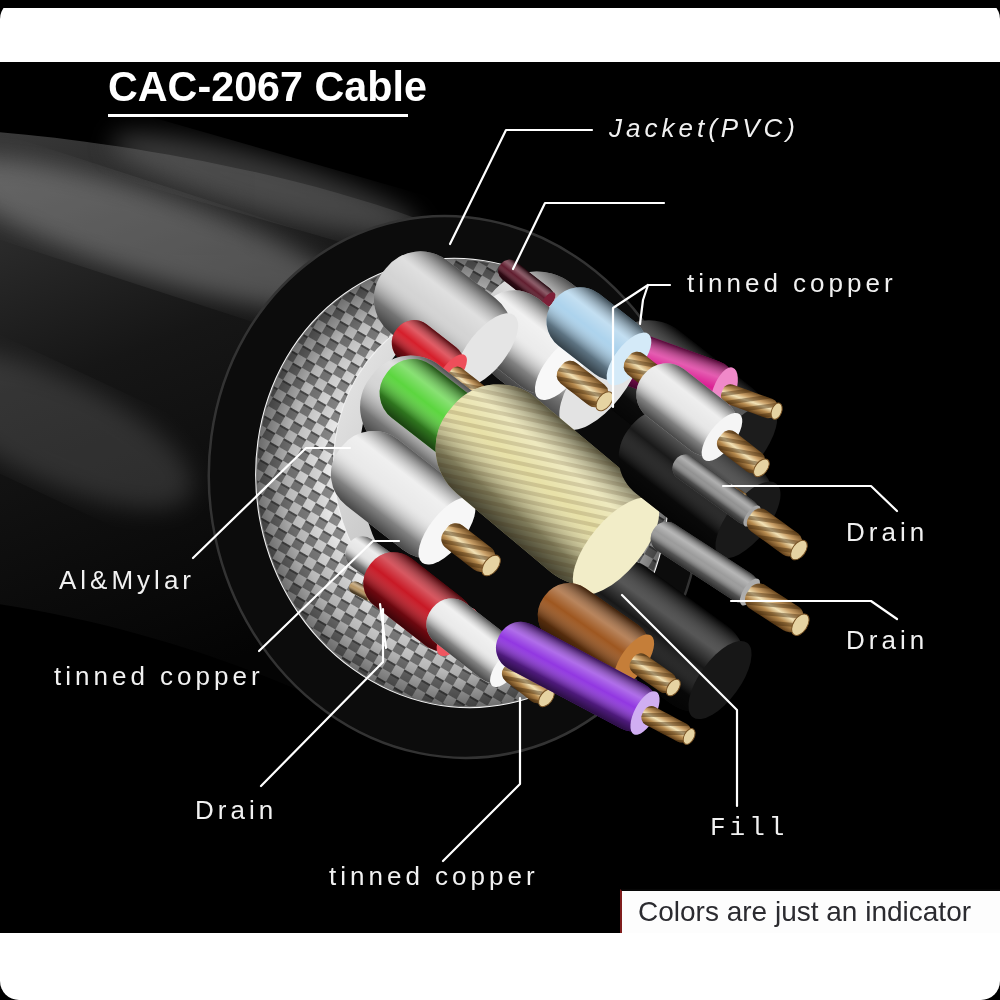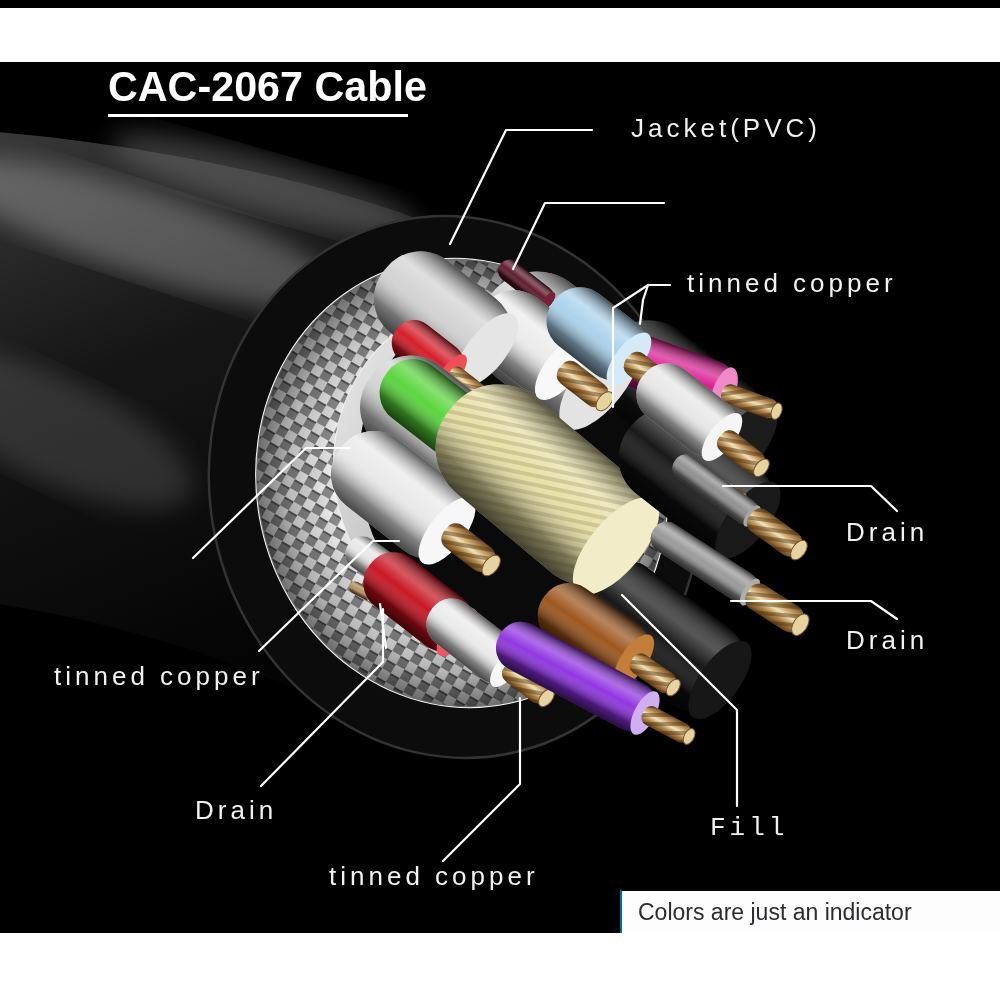--- a/index.html
+++ b/index.html
@@ -1,39 +1,39 @@
 <!DOCTYPE html>
 <html style="--background: #000000; --band: #ffffff; --label-text: #f1f1f1; --leader: #ffffff; --note-bg: #fdfdfd; --note-text: #2b2b30; --copper-tip: #e6d3a2; --jacket: #0c0c0c; --braid: #e8e8e8; --foil: #c0c0c0; --lining: #0a0a0a;"><head>
 <meta charset="utf-8">
 <style>
   html,body{margin:0;padding:0;background:#000;}
   .page{position:relative;width:1000px;height:1000px;background:var(--background,#000);overflow:hidden;
-        font-family:"Liberation Sans",sans-serif;}
+        font-family:"Liberation Sans",sans-serif;border-radius:19px;}
   .band{position:absolute;left:0;width:1000px;background:var(--band,#fff);}
   .band-top{top:8px;height:54px;}
   .band-bottom{top:933px;height:67px;}
   .title{position:absolute;left:108px;top:62px;color:#fff;font-size:43px;font-weight:bold;
          letter-spacing:0px;transform:scaleX(.96);transform-origin:left top;white-space:nowrap;}
   .title-underline{position:absolute;left:108px;top:114px;width:300px;height:3px;background:#fff;}
   .art{position:absolute;left:0;top:0;width:1000px;height:1000px;}
   .lbl{position:absolute;color:var(--label-text,#f1f1f1);font-size:26px;letter-spacing:4px;
        white-space:nowrap;font-weight:400;}
-  .lbl-jacket{left:631px;top:113px;}
+  .lbl-jacket{left:609px;top:113px;font-style:italic;}
   .lbl-braid{left:681px;top:188px;}
   .lbl-tinned-top{left:687px;top:268px;}
   .lbl-drain-r1{left:846px;top:517px;}
   .lbl-drain-r2{left:846px;top:625px;}
   .lbl-almylar{left:59px;top:565px;}
   .lbl-tinned-left{left:54px;top:661px;}
   .lbl-drain-bl{left:195px;top:795px;}
   .lbl-tinned-bottom{left:329px;top:861px;}
   .lbl-fill{left:710px;top:813px;font-family:Liberation Mono, monospace;}
   .note{position:absolute;left:620px;top:889px;right:0;height:44px;background:var(--note-bg,#fdfdfd);
-        border-top:2px solid #060606;border-left:2px solid #0369a1;box-sizing:border-box;
-        color:var(--note-text,#2b2b30);font-size:23px;line-height:42px;padding-left:16px;
+        border-top:2px solid #060606;border-left:2px solid #7f1d1d;box-sizing:border-box;
+        color:var(--note-text,#2b2b30);font-size:28px;line-height:42px;padding-left:16px;
         transform:scaleX(1);white-space:nowrap;}
 </style>
 </head>
 <body>
 
 <div class="page">
 
   <div class="band band-top"></div>
   <div class="band band-bottom"></div>
 
@@ -283,19 +283,20 @@
     </g>
   </svg>
 
   <div class="title">CAC-2067 Cable</div>
   <div class="title-underline"></div>
 
   <div class="lbl lbl-jacket">Jacket(PVC)</div>
   <div class="lbl lbl-tinned-top">tinned copper</div>
   <div class="lbl lbl-drain-r1">Drain</div>
   <div class="lbl lbl-drain-r2">Drain</div>
+  <div class="lbl lbl-almylar">Al&amp;Mylar</div>
   <div class="lbl lbl-tinned-left">tinned copper</div>
   <div class="lbl lbl-drain-bl">Drain</div>
   <div class="lbl lbl-tinned-bottom">tinned copper</div>
   <div class="lbl lbl-fill">Fill</div>
 
   <div class="note">Colors are just an indicator</div>
 </div>
 
 </body></html>

